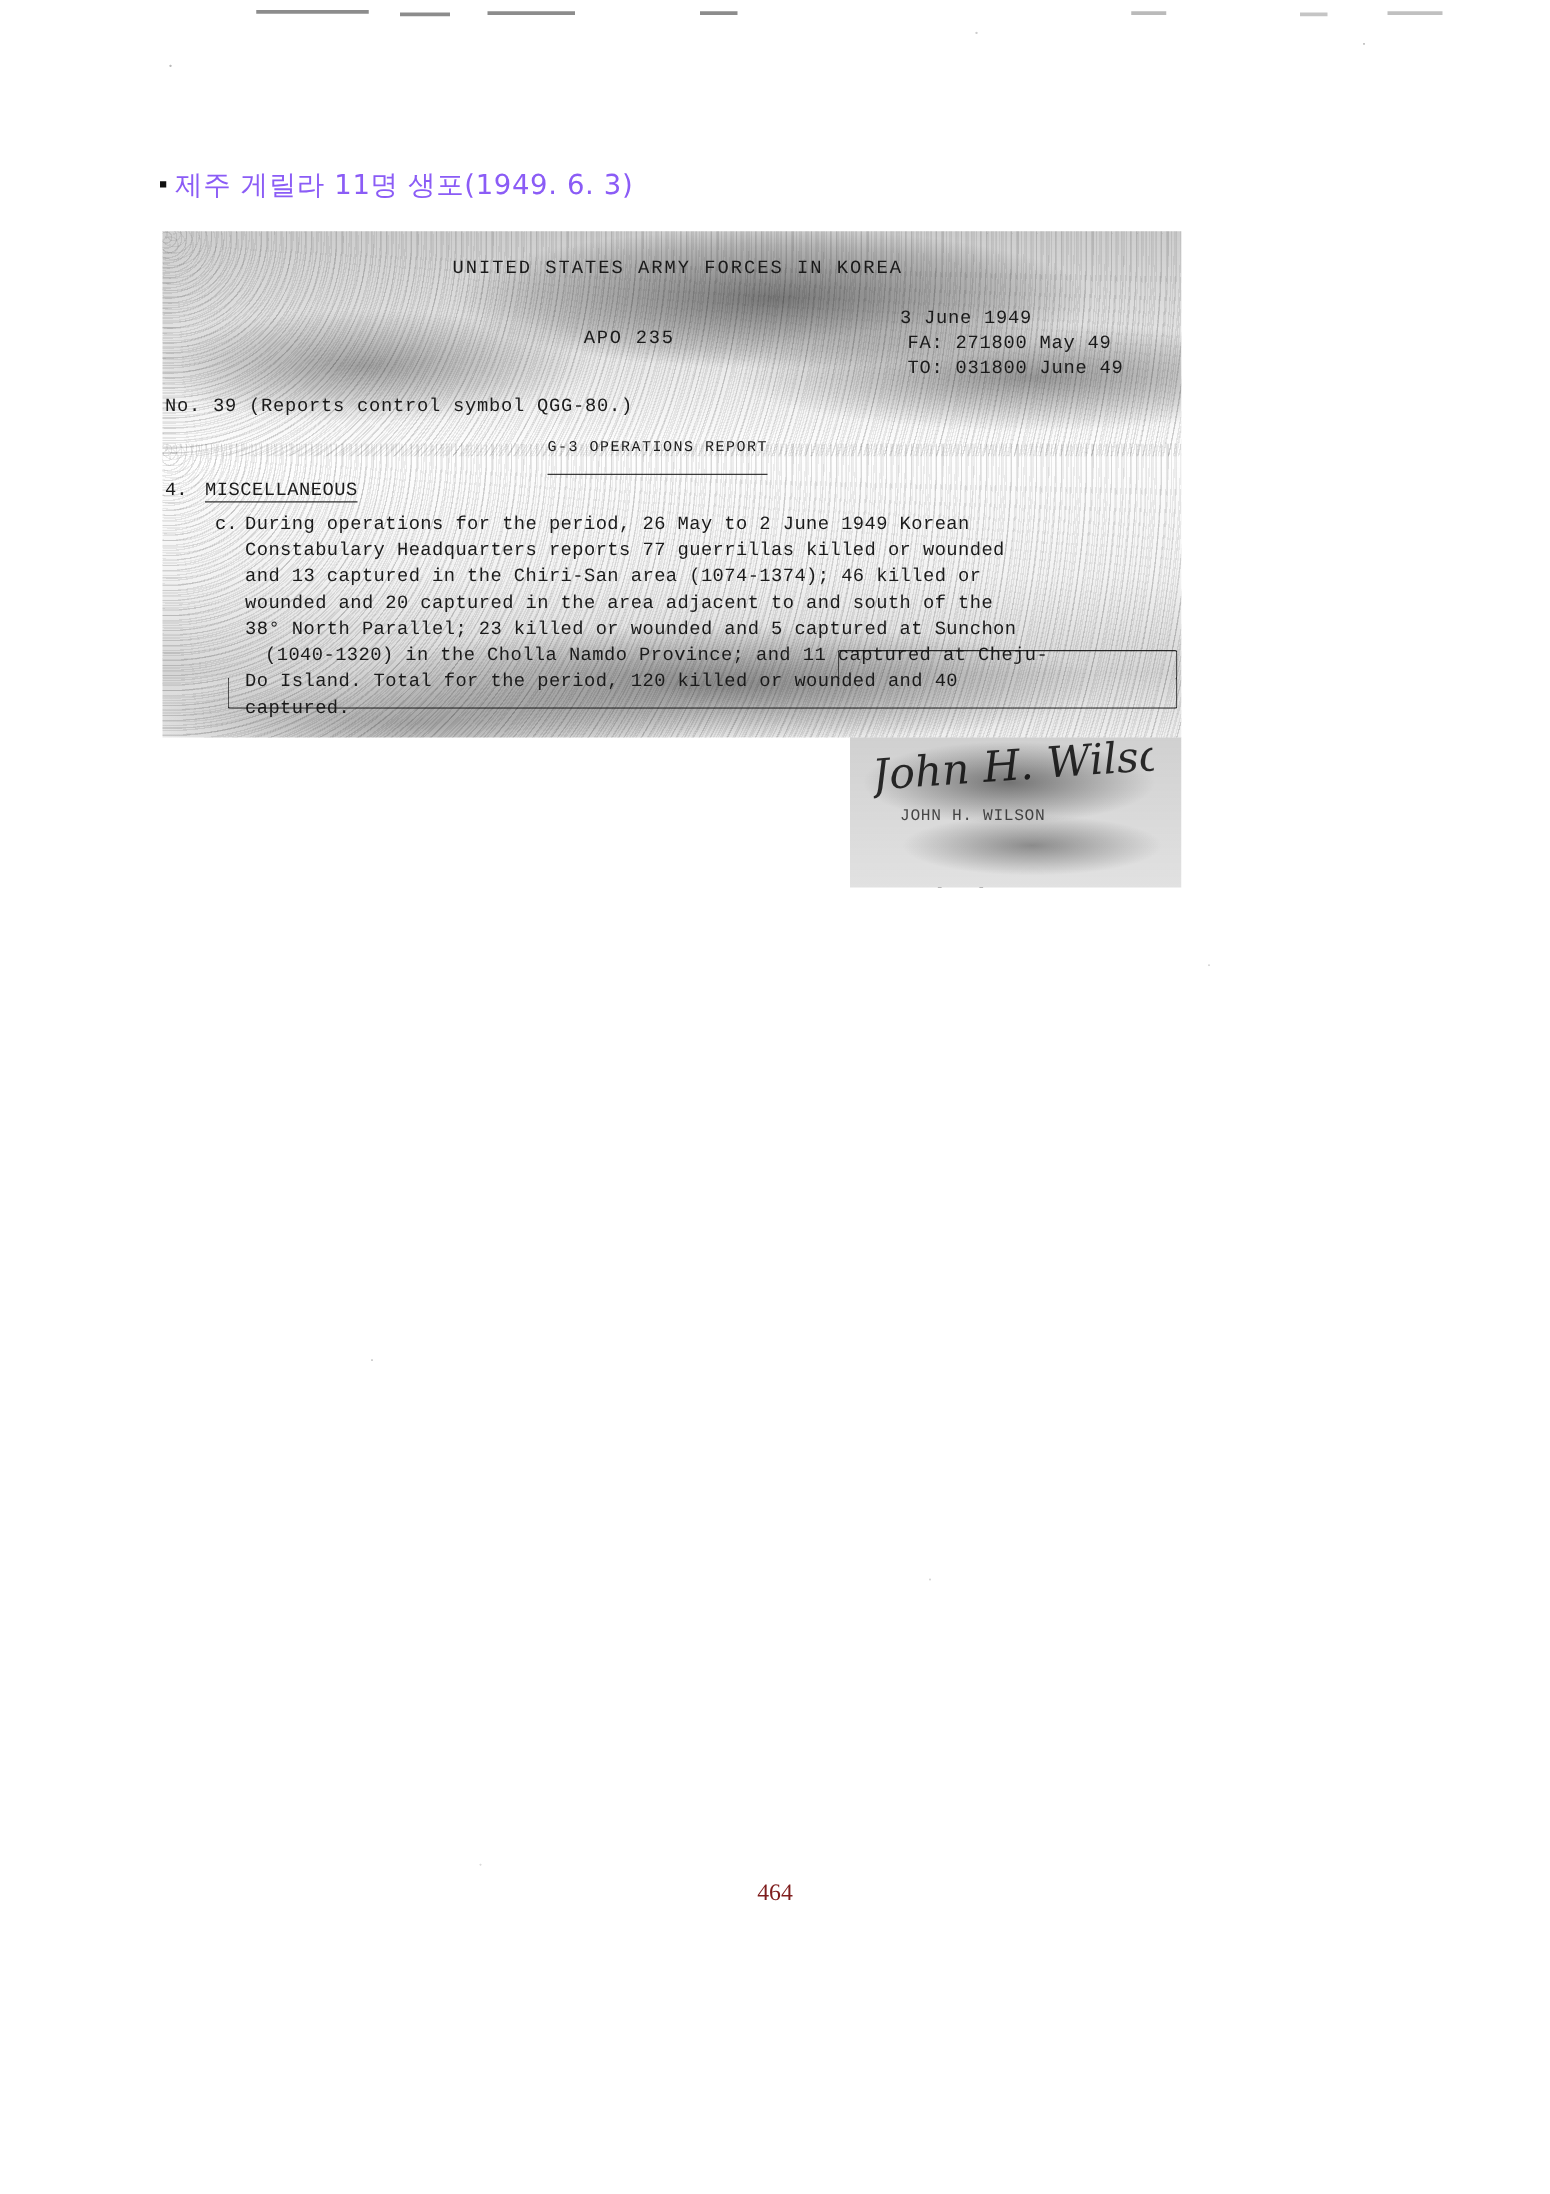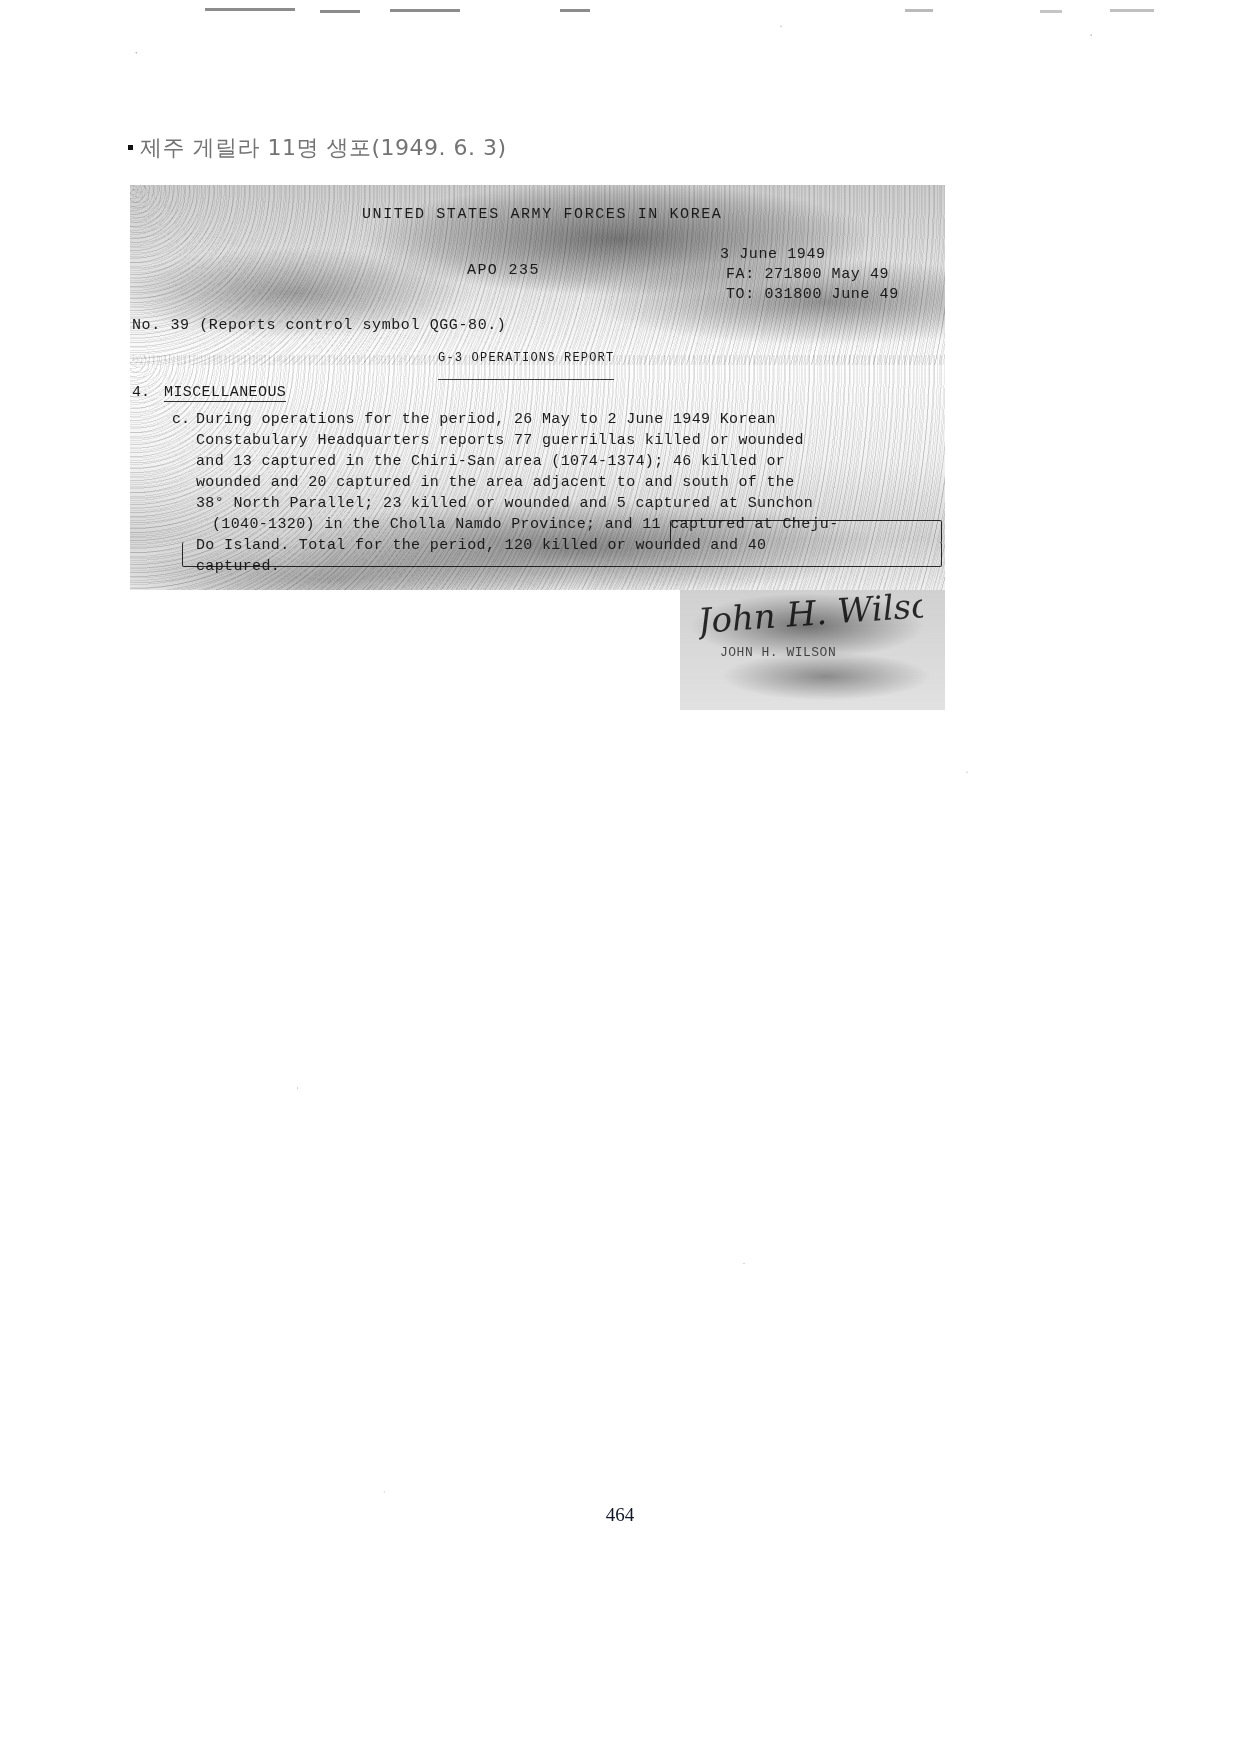--- a/index.html
+++ b/index.html
@@ -38,21 +38,21 @@
     background: rgba(0,0,0,0.45);
   }
 
   .korean-caption {
     position: absolute;
     left: 128px;
     top: 133px;
     font-family: "DejaVu Sans", sans-serif;
     font-size: 22px;
     letter-spacing: 0.5px;
-    color: #737373;
+    color: #8b5cf6;
     white-space: nowrap;
   }
   .korean-caption .bullet {
     display: inline-block;
     width: 5px;
     height: 5px;
     background: #111;
     vertical-align: middle;
     margin-right: 7px;
     margin-bottom: 3px;
@@ -200,21 +200,21 @@
   .sig-name { left: 40px; top: 56px; }
   .sig-rank { left: 52px; top: 80px; margin-top: 39px; }
 
   .page-number {
     position: absolute;
     left: 0; right: 0;
     top: 1504px;
     text-align: center;
     font-family: "Liberation Serif", serif;
     font-size: 19px;
-    color: #0f172a;
+    color: #7f1d1d;
   }
 </style>
 </head>
 <body>
 
 <div class="page-noise"></div>
 
 <div class="edge-mark" style="left:205px; top:8px; width:90px; height:3px;"></div>
 <div class="edge-mark" style="left:320px; top:10px; width:40px; height:3px;"></div>
 <div class="edge-mark" style="left:390px; top:9px; width:70px; height:3px;"></div>

